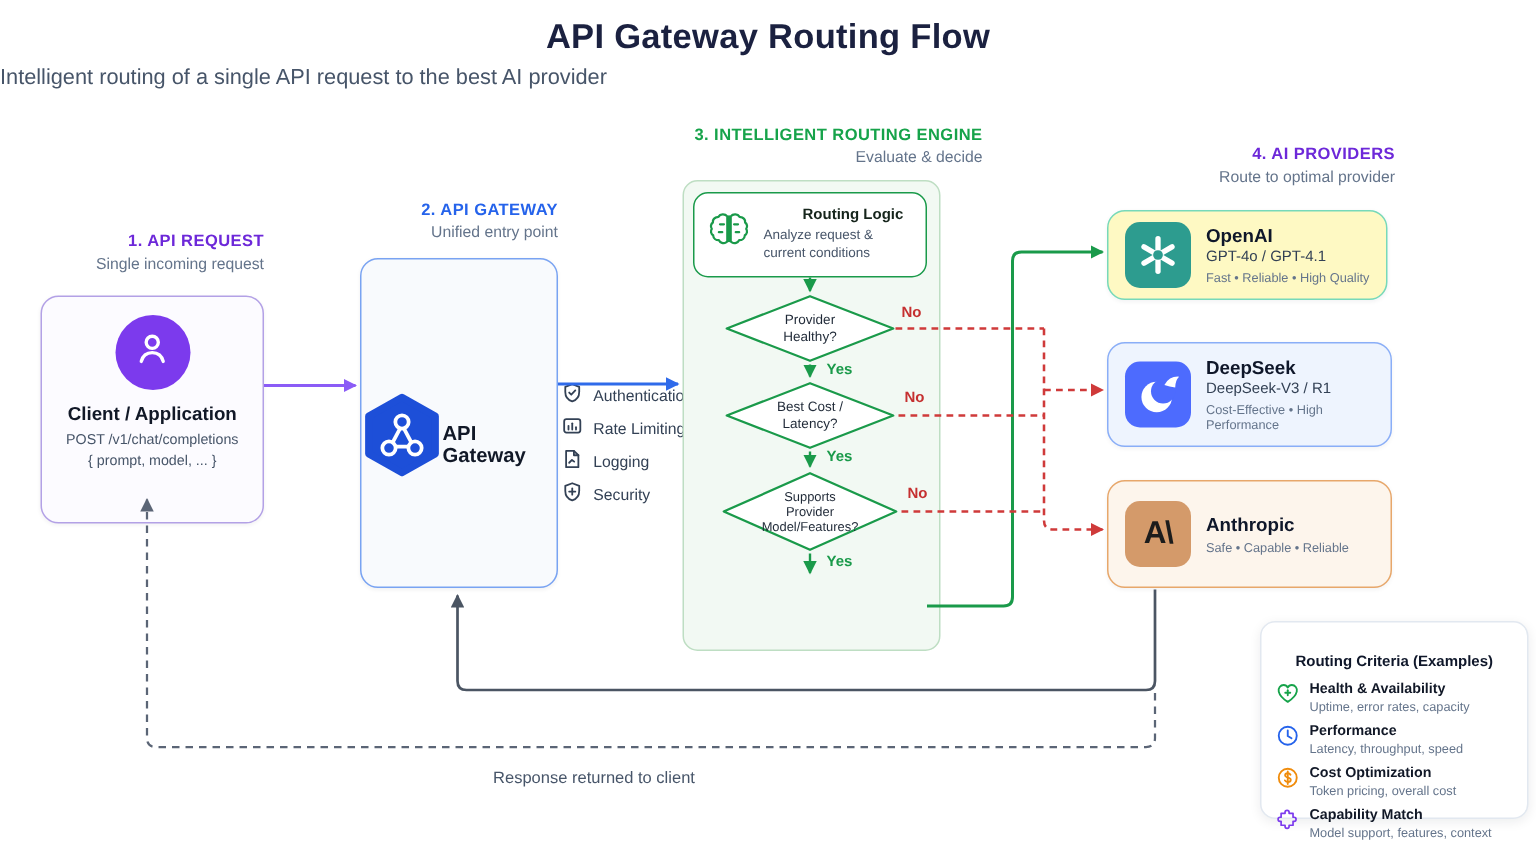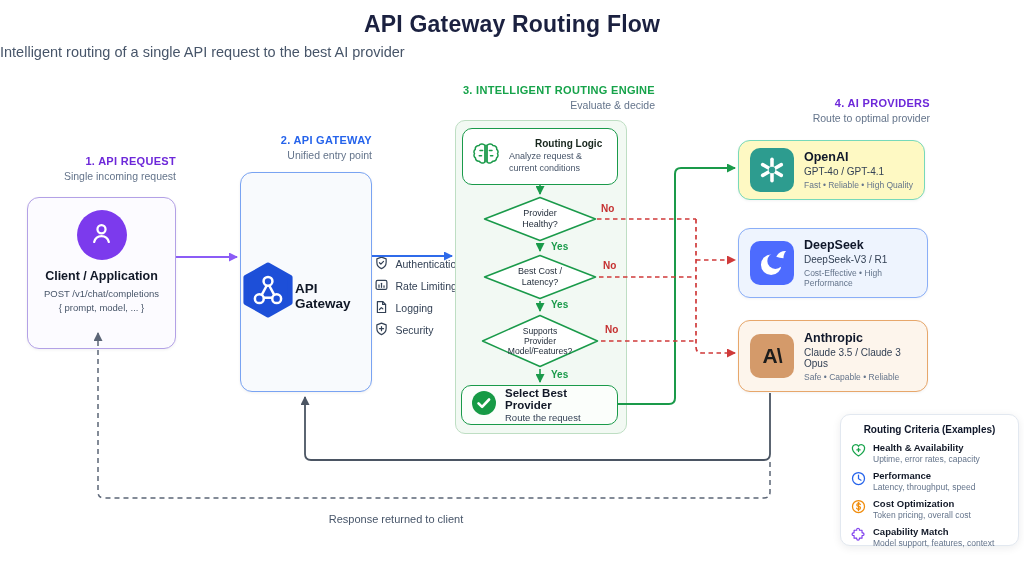--- a/index.html
+++ b/index.html
@@ -61,21 +61,21 @@
   .pic{width:44px;height:44px;border-radius:10px;flex:none;display:flex;align-items:center;justify-content:center;}
   #openai .pic{background:#2d9c8f}
   #deepseek .pic{background:#4d6bfe}
   #anthropic .pic{background:#d49a6a}
   .alogo{font-size:21px;font-weight:bold;color:#1c1c1c;letter-spacing:-1px;}
   .pname{font-size:12.5px;font-weight:bold;color:#0f172a;}
   .pmodels{font-size:10px;color:#334155;margin-top:2px;}
   .ptags{font-size:8.5px;color:#64748b;margin-top:3px;}
   
   #criteria{left:840px;top:414px;width:179px;height:132px;background:#fff;border:1px solid #e2e8f0;border-radius:10px;
-            box-sizing:border-box;box-shadow:0 2px 8px rgba(15,23,42,.08);padding:9px 10px;}
+            box-sizing:border-box;box-shadow:0 2px 8px rgba(15,23,42,.08);padding:21px 10px;}
   #criteria .ct{font-size:10px;font-weight:bold;color:#0f172a;text-align:center;margin-bottom:7px;}
   .crit{display:flex;gap:7px;margin-bottom:6px;align-items:flex-start;}
   .crit svg{flex:none;margin-top:1px;}
   .cl{font-size:9.5px;font-weight:bold;color:#111827;}
   .cd{font-size:8.5px;color:#64748b;margin-top:1px;}
   
   #resp{left:296px;top:513px;width:200px;text-align:center;font-size:11px;color:#475569;}
   
   #wires{position:absolute;left:0;top:0;width:1024px;height:576px;pointer-events:none;z-index:5;}
 </style>
@@ -229,32 +229,20 @@
     </div>
   </div>
 
   <span class="abs lab yes" style="left:551px;top:241px;">Yes</span>
   <span class="abs lab yes" style="left:551px;top:299px;">Yes</span>
   <span class="abs lab yes" style="left:551px;top:369px;">Yes</span>
   <span class="abs lab no" style="left:601px;top:203px;">No</span>
   <span class="abs lab no" style="left:603px;top:260px;">No</span>
   <span class="abs lab no" style="left:605px;top:324px;">No</span>
 
-  <div class="abs" id="select">
-    <span>
-      <svg width="26" height="26" viewBox="0 0 26 26">
-          <circle cx="13" cy="13" r="12" fill="#169a45"></circle>
-          <path d="M7.5 13.3l3.6 3.6 7-7.4" fill="none" stroke="#fff" stroke-width="2.6" stroke-linecap="round" stroke-linejoin="round"></path>
-        </svg>
-    </span>
-    <div>
-      <div class="t">Select Best Provider</div>
-      <div class="d">Route the request</div>
-    </div>
-  </div>
 
   <div class="prov" id="openai">
     <div class="pic">
       <svg width="34" height="34" viewBox="0 0 44 44">
         <g stroke="#fff" stroke-width="4.6" stroke-linecap="round">
           <line x1="22" y1="22" x2="22" y2="8"></line>
             <line x1="22" y1="22" x2="34.1" y2="15"></line>
             <line x1="22" y1="22" x2="34.1" y2="29"></line>
           <line x1="22" y1="22" x2="22" y2="36"></line>
             <line x1="22" y1="22" x2="9.9" y2="29"></line>
@@ -284,21 +272,20 @@
       <div class="ptags">Cost-Effective • High Performance</div>
     </div>
   </div>
 
   <div class="prov" id="anthropic">
     <div class="pic">
       <span class="alogo">A\</span>
     </div>
     <div>
       <div class="pname">Anthropic</div>
-      <div class="pmodels">Claude 3.5 / Claude 3 Opus</div>
       <div class="ptags">Safe • Capable • Reliable</div>
     </div>
   </div>
 
   <div class="abs" id="criteria">
     <div class="ct">Routing Criteria (Examples)</div>
     <div class="crit">
       <span>
         <svg width="15" height="15" viewBox="0 0 18 18" fill="none" stroke="#16a34a" stroke-width="1.5" stroke-linecap="round" stroke-linejoin="round">
           <path d="M9 15.5S2.8 11.6 1.8 7.3C1.1 4.4 3.2 2 5.7 2 7.3 2 8.5 3 9 4c.5-1 1.7-2 3.3-2 2.5 0 4.6 2.4 3.9 5.3C15.2 11.6 9 15.5 9 15.5z"></path>

